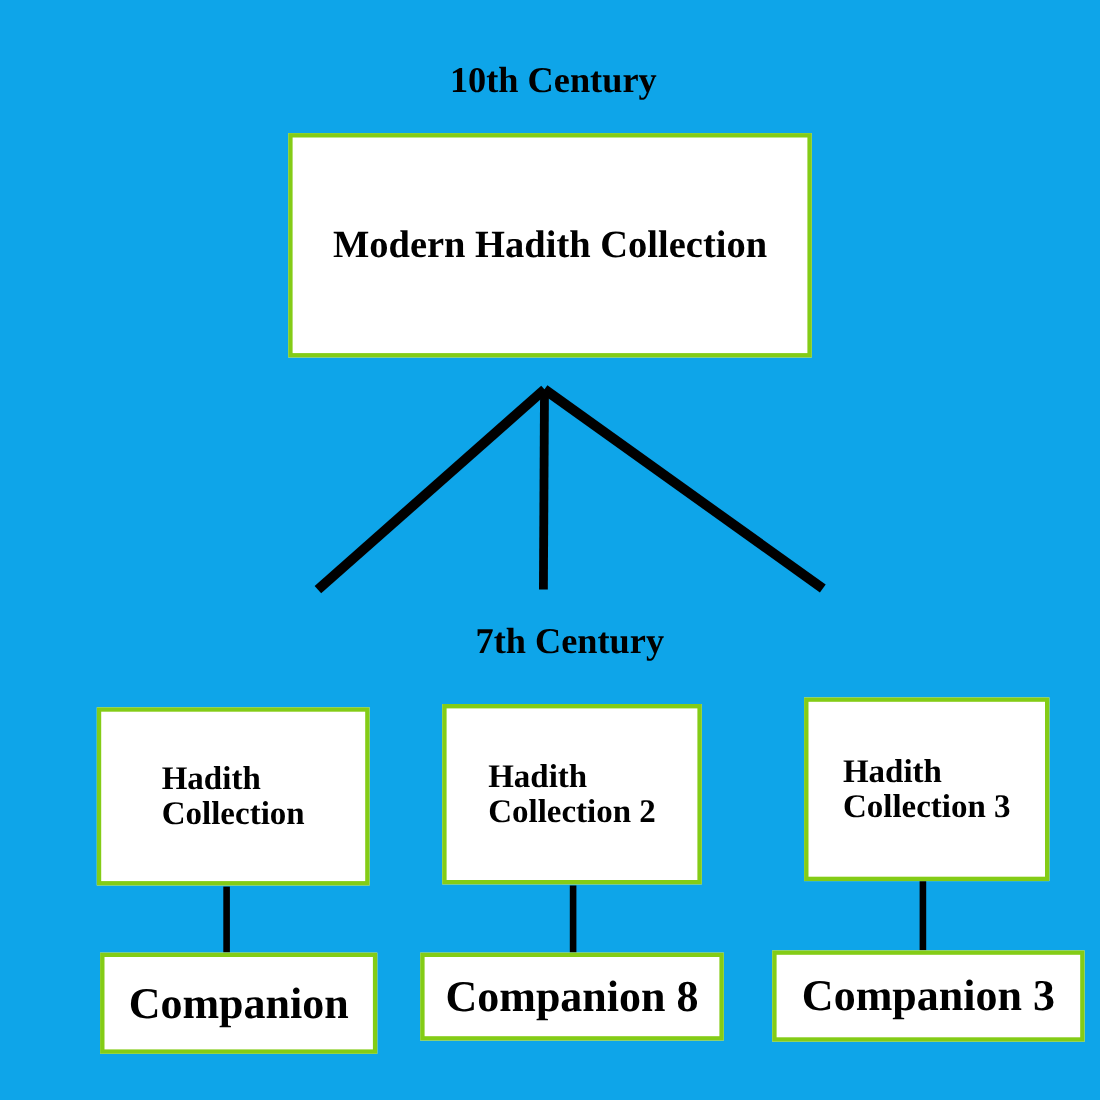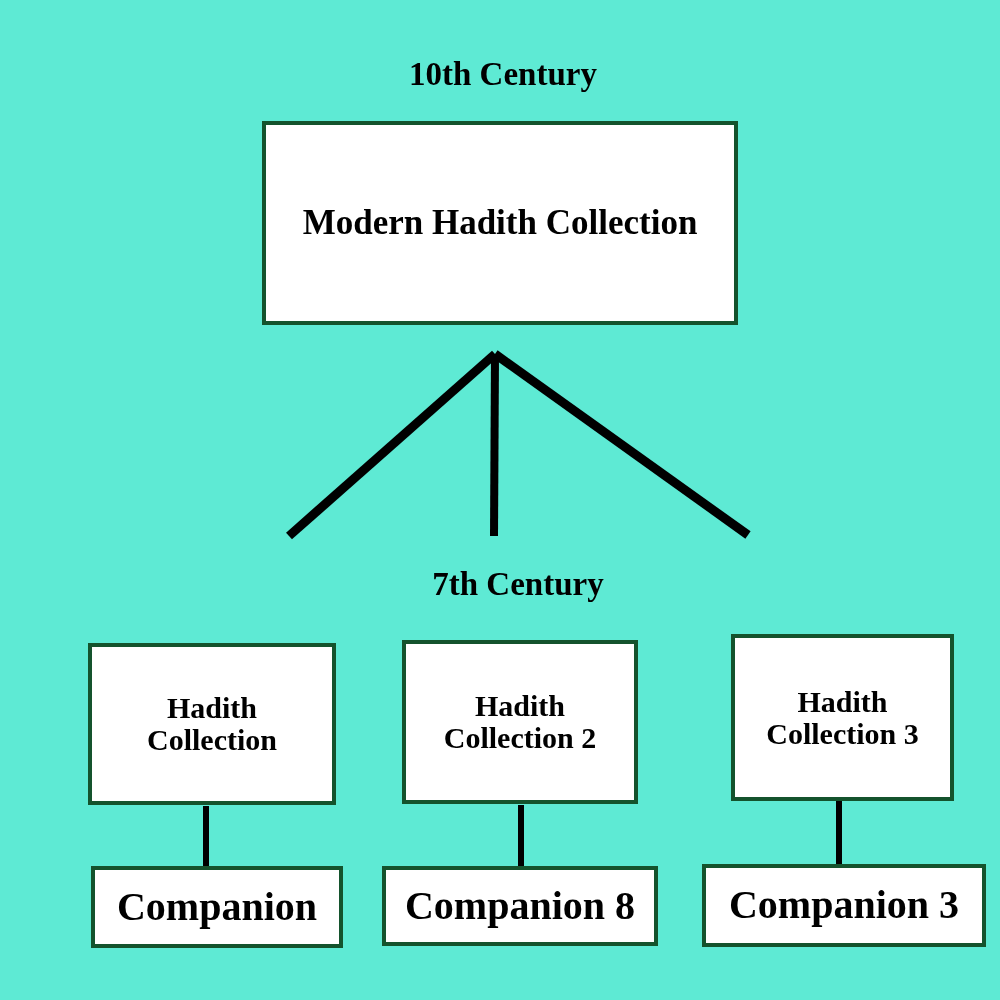--- a/index.html
+++ b/index.html
@@ -11,21 +11,21 @@
     width: 1000px;
     height: 1000px;
     font-family: "Liberation Serif", "DejaVu Serif", serif;
     color: #000000;
     overflow: hidden;
   }
   #diagram-root {
     position: relative;
     width: 1000px;
     height: 1000px;
-    background: #5eead4;
+    background: #0ea5e9;
   }
   .era-label {
     position: absolute;
     font-weight: bold;
     color: #000000;
     white-space: nowrap;
     text-align: center;
     line-height: 1;
   }
   #era-label-top {
@@ -37,25 +37,25 @@
   #era-label-bottom {
     left: 0;
     top: 568px;
     width: 1036px;
     font-size: 33px;
   }
   .node-box {
     position: absolute;
     box-sizing: border-box;
     background: #ffffff;
-    border: 4px solid #14532d;
+    border: 4px solid #84cc16;
     display: flex;
     align-items: center;
     justify-content: center;
-    text-align: center;
+    text-align: left;
   }
   .node-label {
     font-weight: bold;
     color: #000000;
     line-height: 1.06;
     white-space: pre-line;
   }
   #node-modern-collection {
     left: 262px;
     top: 121px;
@@ -83,21 +83,21 @@
     height: 167px;
   }
   #node-hadith-collection-1 .node-label,
   #node-hadith-collection-2 .node-label,
   #node-hadith-collection-3 .node-label { font-size: 30px; }
 
   #node-companion-1 {
     left: 91px;
     top: 866px;
     width: 252px;
-    height: 82px;
+    height: 92px;
   }
   #node-companion-2 {
     left: 382px;
     top: 866px;
     width: 276px;
     height: 80px;
   }
   #node-companion-3 {
     left: 702px;
     top: 864px;

